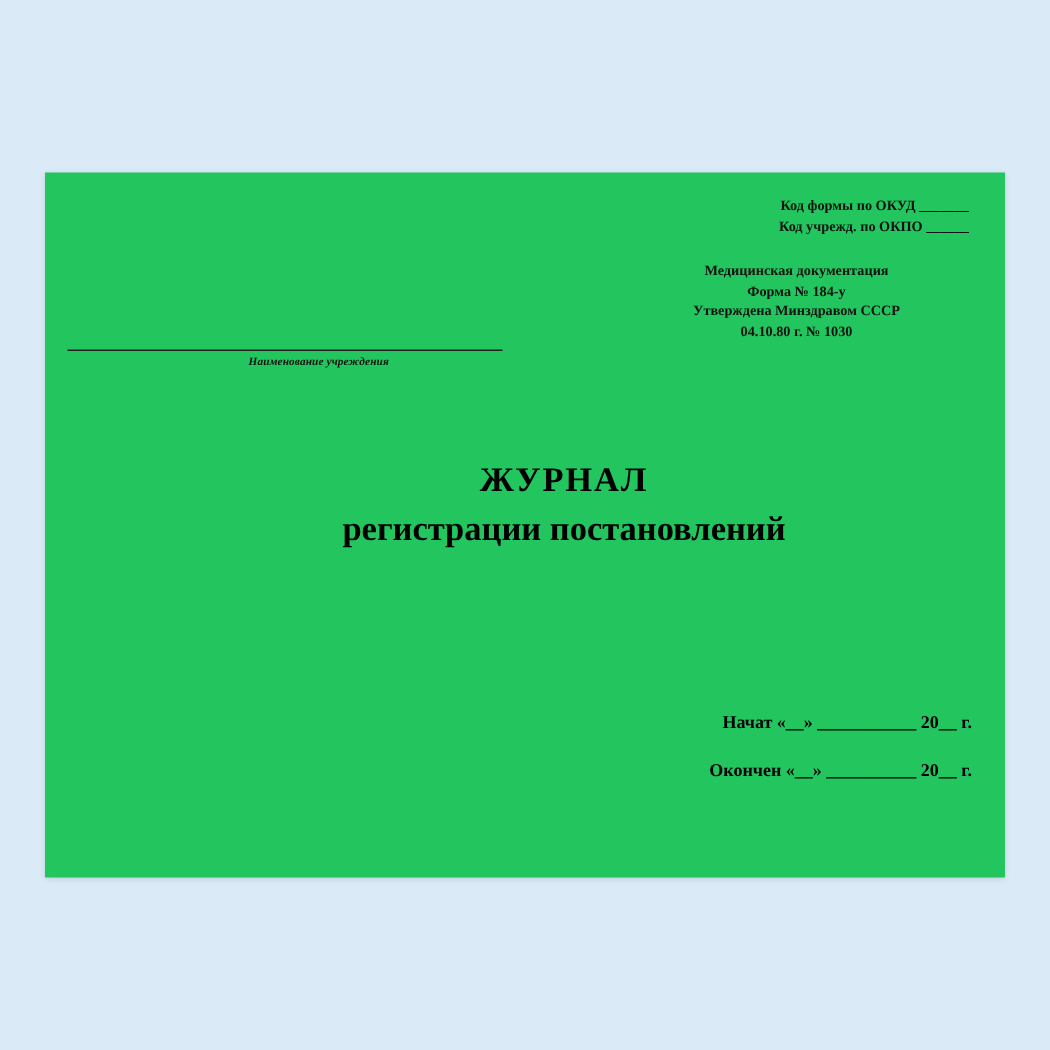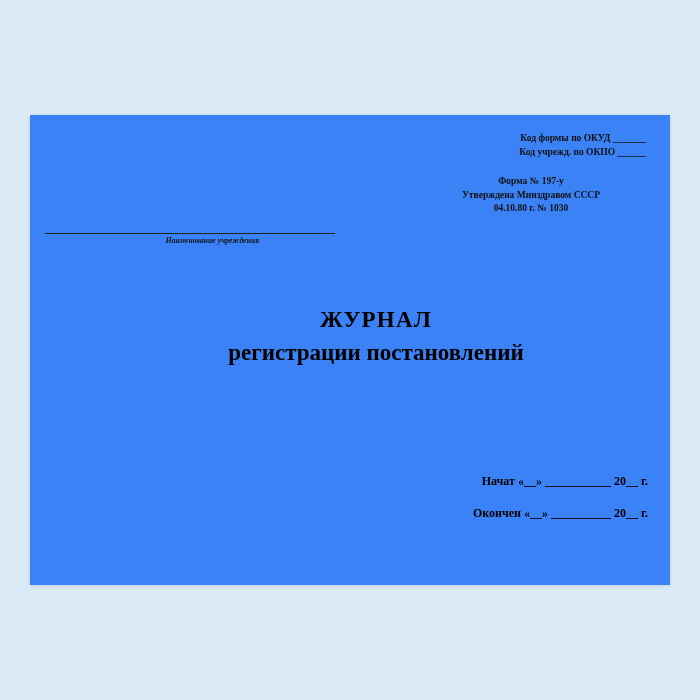--- a/index.html
+++ b/index.html
@@ -19,21 +19,21 @@
     top: 0;
     width: 700px;
     height: 700px;
   }
   .sheet {
     position: absolute;
     left: 30px;
     top: 115px;
     width: 640px;
     height: 470px;
-    background: #3b82f6;
+    background: #22c55e;
     box-shadow: 0 1px 4px rgba(0,0,0,0.12);
   }
   .codes {
     position: absolute;
     right: 24px;
     top: 17px;
     text-align: right;
     font-family: "Liberation Serif", serif;
     font-size: 9.5px;
     font-weight: bold;
@@ -114,21 +114,22 @@
 
 <div class="page-wrap">
   <div class="sheet">
 
     <div class="codes">
       <div>Код формы по ОКУД _______</div>
       <div>Код учрежд. по ОКПО ______</div>
     </div>
 
     <div class="med-block">
-      <div>Форма № 197-у</div>
+      <div>Медицинская документация</div>
+      <div>Форма № 184-у</div>
       <div>Утверждена Минздравом СССР</div>
       <div>04.10.80 г. № 1030</div>
     </div>
 
     <div class="inst-block">
       <div class="inst-line"></div>
       <div class="inst-caption">Наименование учреждения</div>
     </div>
 
     <div class="title-block">

